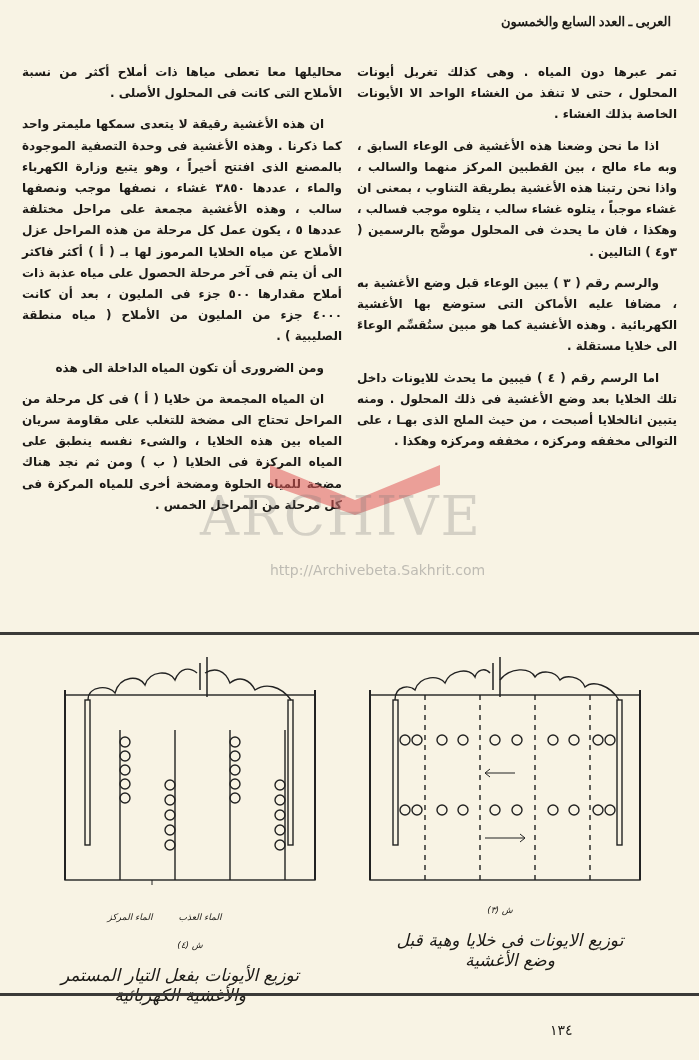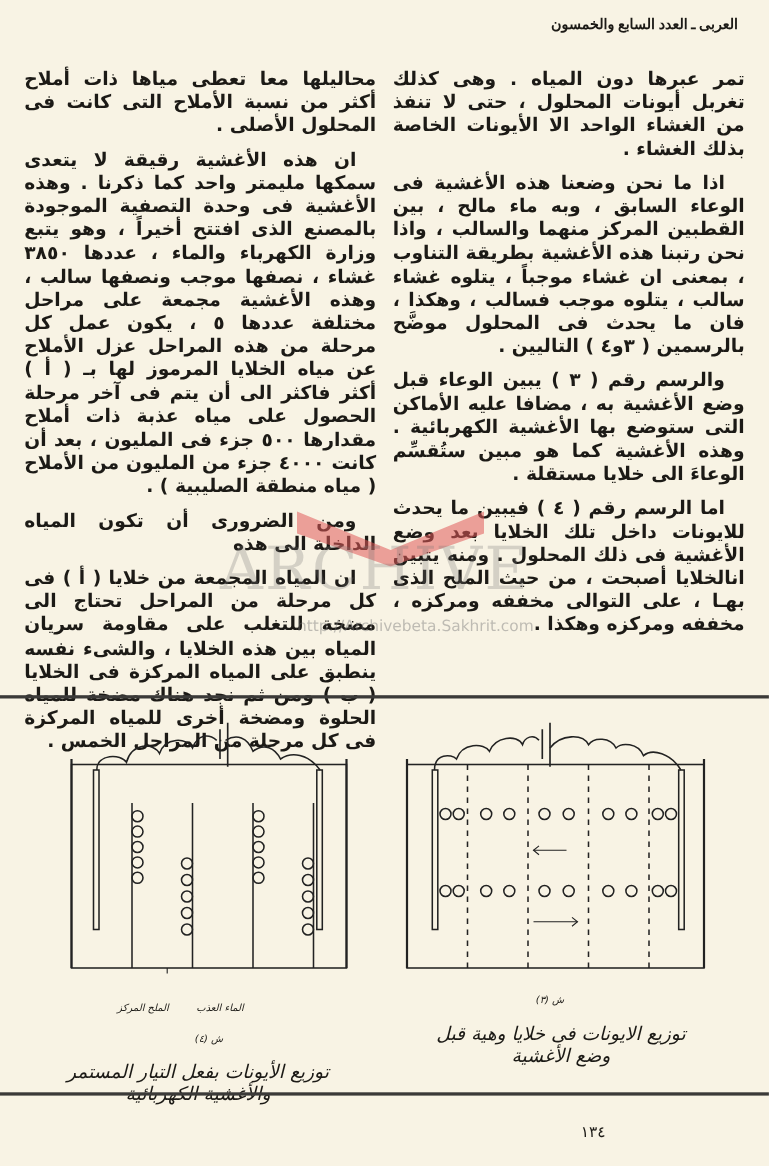--- a/index.html
+++ b/index.html
@@ -1,27 +1,27 @@
 <!DOCTYPE html>
 <html><head>
 <meta charset="utf-8">
 <style>
   html,body{margin:0;padding:0;}
   body{width:699px;height:1060px;background:#f8f3e4;position:relative;overflow:hidden;
        font-family:"DejaVu Sans",sans-serif;color:#1c1a16;}
   .header{position:absolute;top:14px;right:28px;font-size:13px;font-weight:bold;direction:rtl;font-family:Liberation Serif, serif;}
   .col{position:absolute;top:62px;width:320px;direction:rtl;text-align:justify;
-       font-size:17px;line-height:21.2px;font-weight:bold;}
+       font-size:12px;line-height:21.2px;font-weight:bold;}
   .col p{margin:0 0 10px 0;text-indent:18px;}
   .col-right{right:22px;}
   .col-left{left:22px;}
   .rule{position:absolute;left:0;width:699px;height:3px;background:#3b3a38;}
   .figure{position:absolute;}
   .caption{position:absolute;direction:rtl;font-size:17px;font-style:italic;text-align:center;}
-  .pagenum{position:absolute;top:1022px;left:528px;font-size:14px;direction:rtl;}
+  .pagenum{position:absolute;top:1022px;left:550px;font-size:14px;direction:rtl;}
   .wm{position:absolute;pointer-events:none;}
   .wm-text{position:absolute;left:200px;top:485px;font-family:"DejaVu Serif",serif;font-size:54px;
            color:rgba(120,120,120,0.28);letter-spacing:2px;}
   .wm-url{position:absolute;left:270px;top:562px;font-size:14px;color:rgba(120,120,120,0.45);text-align:right;}
   .fig-label{font-size:9px;}
 </style>
 </head>
 <body>
 
 <div class="header">العربى ـ العدد السابع والخمسون</div>
@@ -127,20 +127,20 @@
       <circle cx="115" cy="175" r="5"></circle>
       <circle cx="115" cy="190" r="5"></circle>
     <circle cx="225" cy="130" r="5"></circle>
       <circle cx="225" cy="145" r="5"></circle>
       <circle cx="225" cy="160" r="5"></circle>
       <circle cx="225" cy="175" r="5"></circle>
       <circle cx="225" cy="190" r="5"></circle>
   </g>
   <line x1="97" y1="232" x2="97" y2="225" stroke-width="1"></line>
 </svg>
-<div class="caption fig-label" style="left:100px;top:912px;width:60px">الملح المركز</div>
+<div class="caption fig-label" style="left:100px;top:912px;width:60px">الماء المركز</div>
 <div class="caption fig-label" style="left:170px;top:912px;width:60px">الماء العذب</div>
 <div class="caption fig-label" style="left:160px;top:940px;width:60px">ش (٤)</div>
 <div class="caption" style="left:40px;top:965px;width:280px">توزيع الأيونات بفعل التيار المستمر والأغشية الكهربائية</div>
 
 <div class="rule" style="top:993px"></div>
 
 <div class="pagenum">١٣٤</div>
 
 </body></html>

